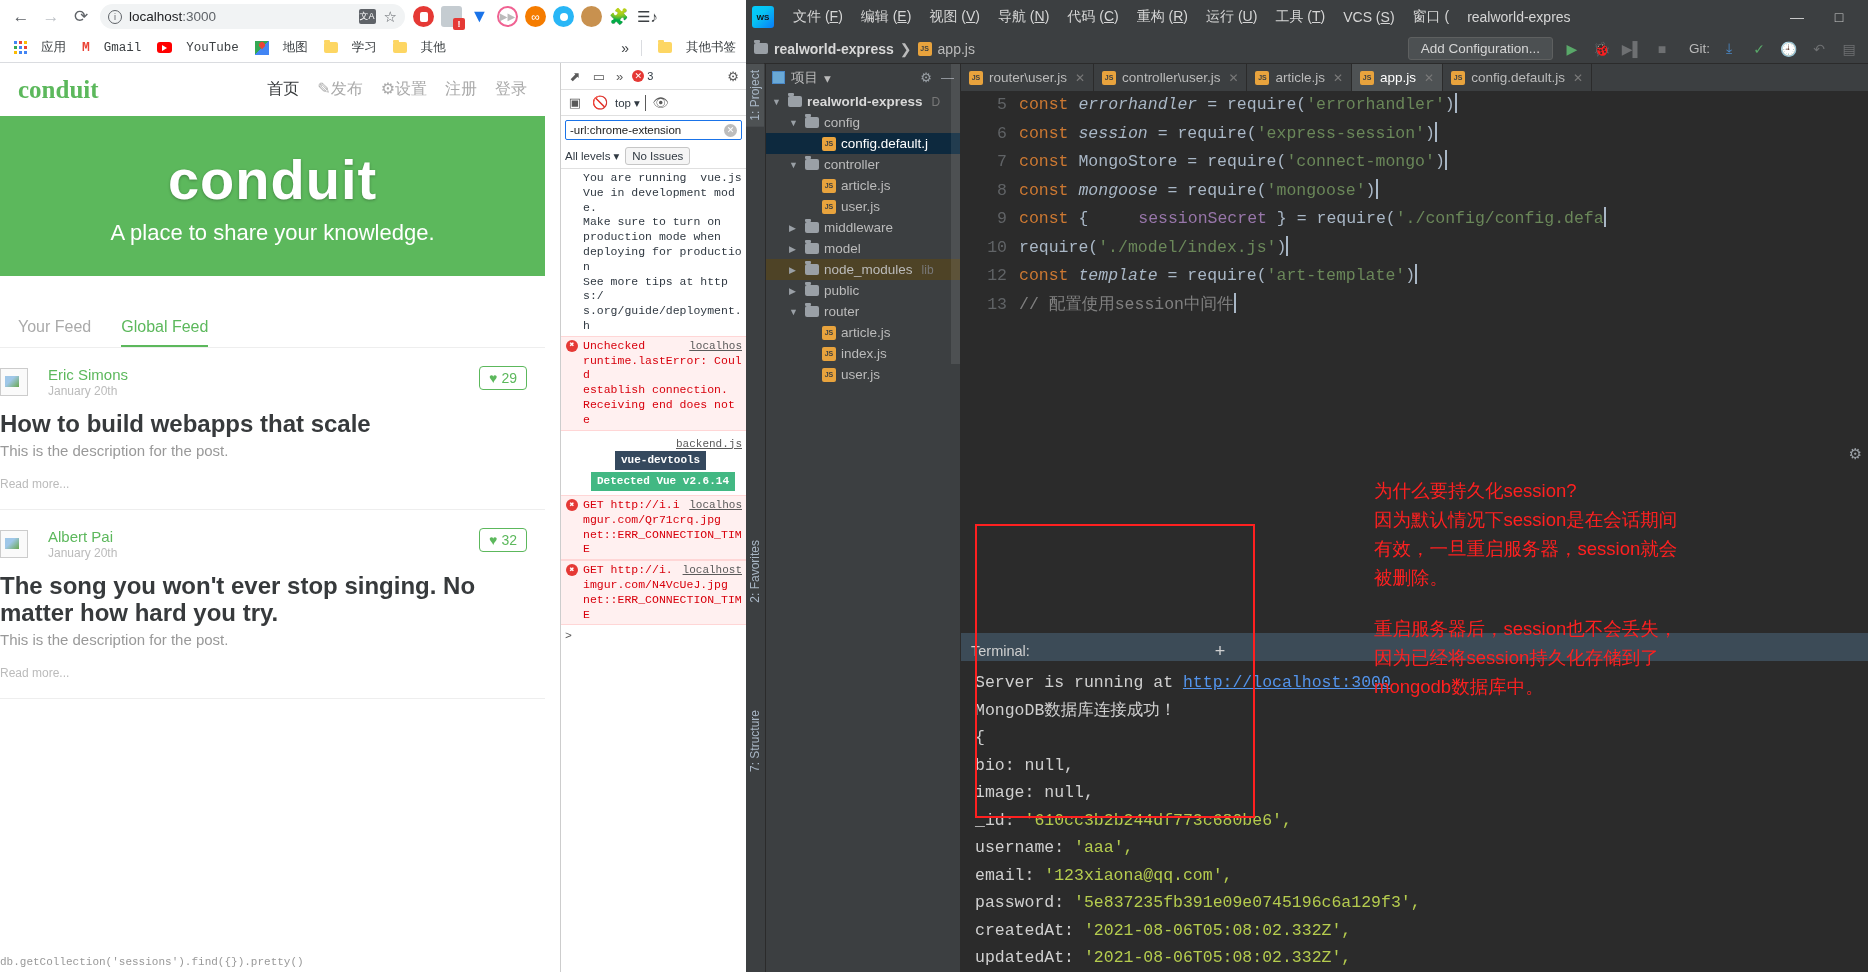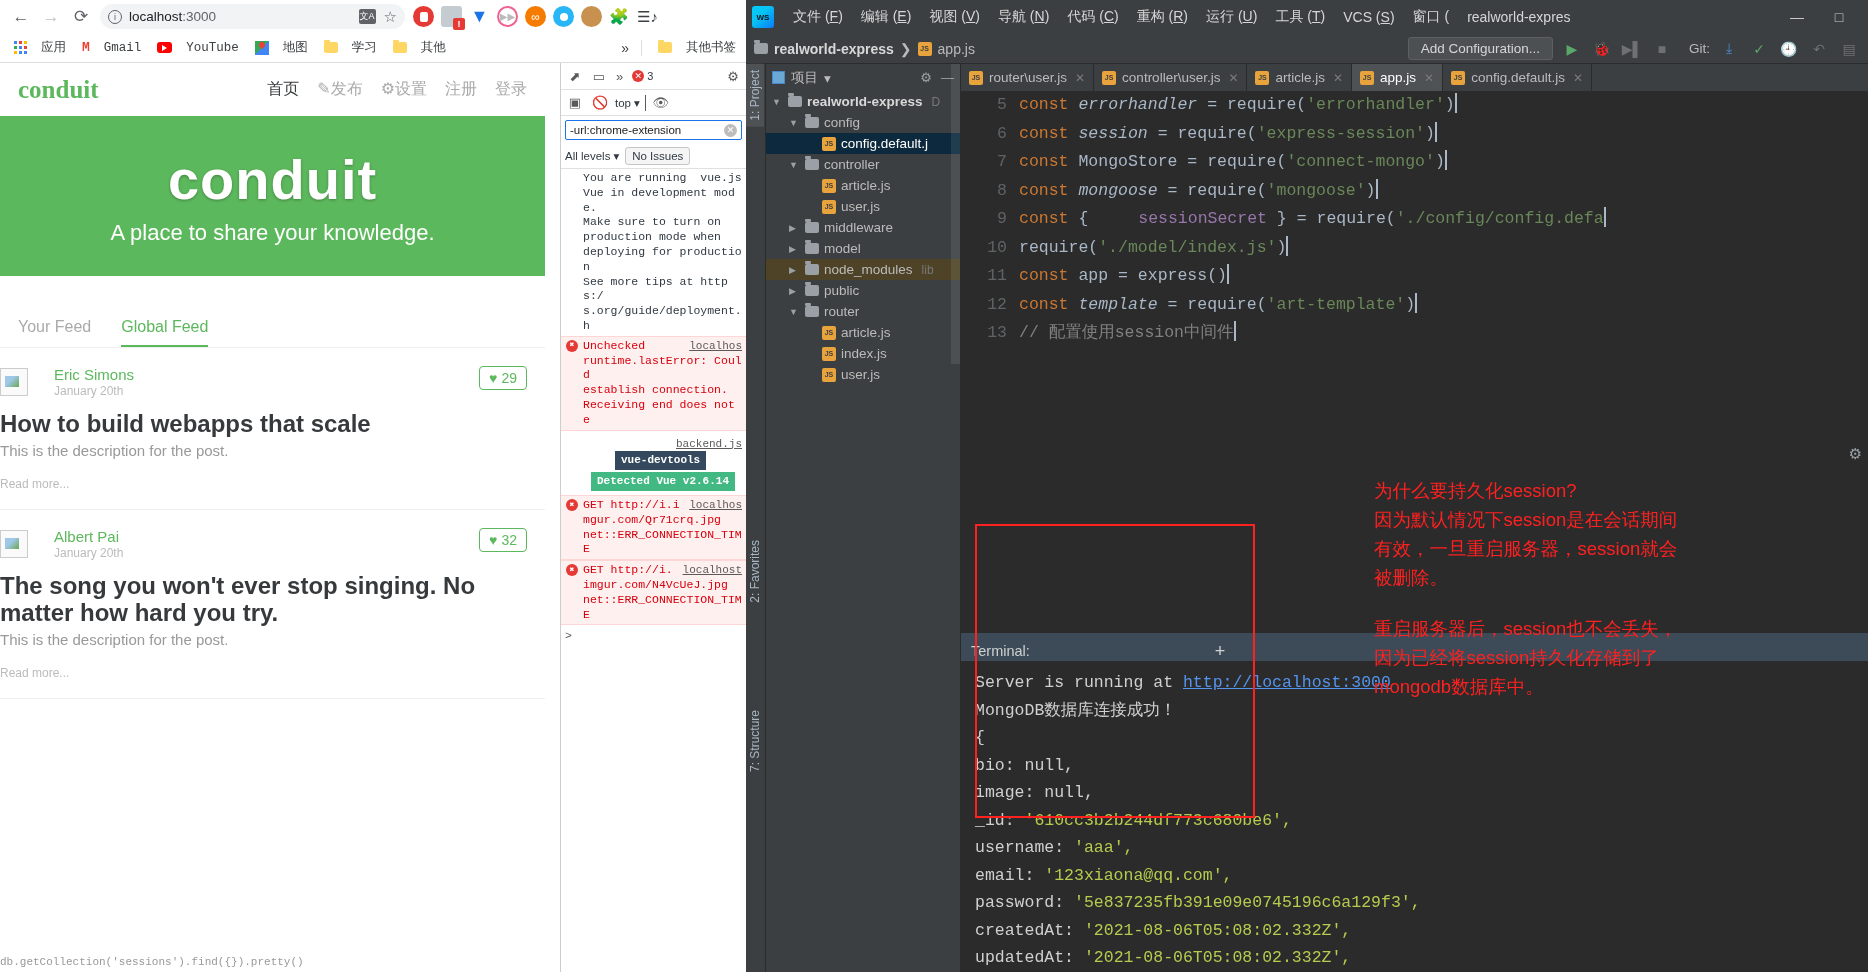--- a/index.html
+++ b/index.html
@@ -71,21 +71,21 @@
   .cd-links .act { color:#373a3c; }
   .cd-banner { background:#5cb85c; height:160px; display:flex; flex-direction:column; align-items:center;
                justify-content:center; color:#fff; }
   .cd-banner h1 { margin:0; font-size:56px; font-weight:bold; text-shadow:0 1px 3px rgba(0,0,0,.3); letter-spacing:1px;}
   .cd-banner p { margin:8px 0 0; font-size:22px; font-weight:300; }
   .feed-tabs { display:flex; gap:30px; padding:22px 18px 0 18px; font-size:16px;margin-top:20px; }
   .feed-tab { color:#aaa; padding-bottom:9px; }
   .feed-tab.active { color:#5cb85c; border-bottom:2px solid #5cb85c; }
   .feed-div { border-bottom:1px solid #eee; }
   .art { padding:18px 18px 18px 0; border-bottom:1px solid #eee; position:relative; }
-  .art-head { display:flex; align-items:center; gap:26px; }
+  .art-head { display:flex; align-items:center; gap:20px; }
   .art-avatar { width:28px; height:28px; border:1px solid #ccc; background:#fafafa; position:relative; }
   .art-avatar:after{content:"";position:absolute;left:4px;top:7px;width:14px;height:11px;
                     background:linear-gradient(135deg,#9fc7e8 40%,#6aa84f);}
   .art-author { color:#5cb85c; font-size:15px; }
   .art-date { color:#bbb; font-size:12px; margin-top:1px;}
   .art-title { font-size:24px; font-weight:bold; color:#373a3c; margin:12px 0 4px; line-height:1.15;}
   .art-desc { color:#999; font-size:15px; font-weight:300; }
   .art-more { color:#bbb; font-size:12px; margin-top:18px; }
   .art-fav { position:absolute; right:18px; top:18px; border:1px solid #5cb85c; color:#5cb85c; border-radius:4px;
              padding:3px 9px; font-size:14px; display:flex; align-items:center; gap:4px; }
@@ -614,24 +614,20 @@
             </div>
             <div class="cline">
               <div class="gutter">9</div>
               <div class="ctext"><span class="kw">const </span><span class="cst">{ </span><span class="prop">sessionSecret</span><span class="cst"> } = </span><span class="cst">require</span><span class="cst">(</span><span class="str">'./config/config.defa</span><span class="caret"></span></div>
             </div>
             <div class="cline">
               <div class="gutter">10</div>
               <div class="ctext"><span class="cst">require</span><span class="cst">(</span><span class="str">'./model/index.js'</span><span class="cst">)</span><span class="caret"></span></div>
             </div>
             <div class="cline">
-              <div class="gutter">11</div>
-              <div class="ctext"><span class="kw">const </span><span class="cst">app</span><span class="cst"> = </span><span class="cst">express</span><span class="cst">()</span><span class="caret"></span></div>
-            </div>
-            <div class="cline">
               <div class="gutter">12</div>
               <div class="ctext"><span class="kw">const </span><span class="varIt">template</span><span class="cst"> = </span><span class="cst">require</span><span class="cst">(</span><span class="str">'art-template'</span><span class="cst">)</span><span class="caret"></span></div>
             </div>
             <div class="cline">
               <div class="gutter">13</div>
               <div class="ctext"><span class="cmt">// 配置使用session中间件</span><span class="caret"></span></div>
             </div>
           </div>
 
         <div class="terminal-wrap">

